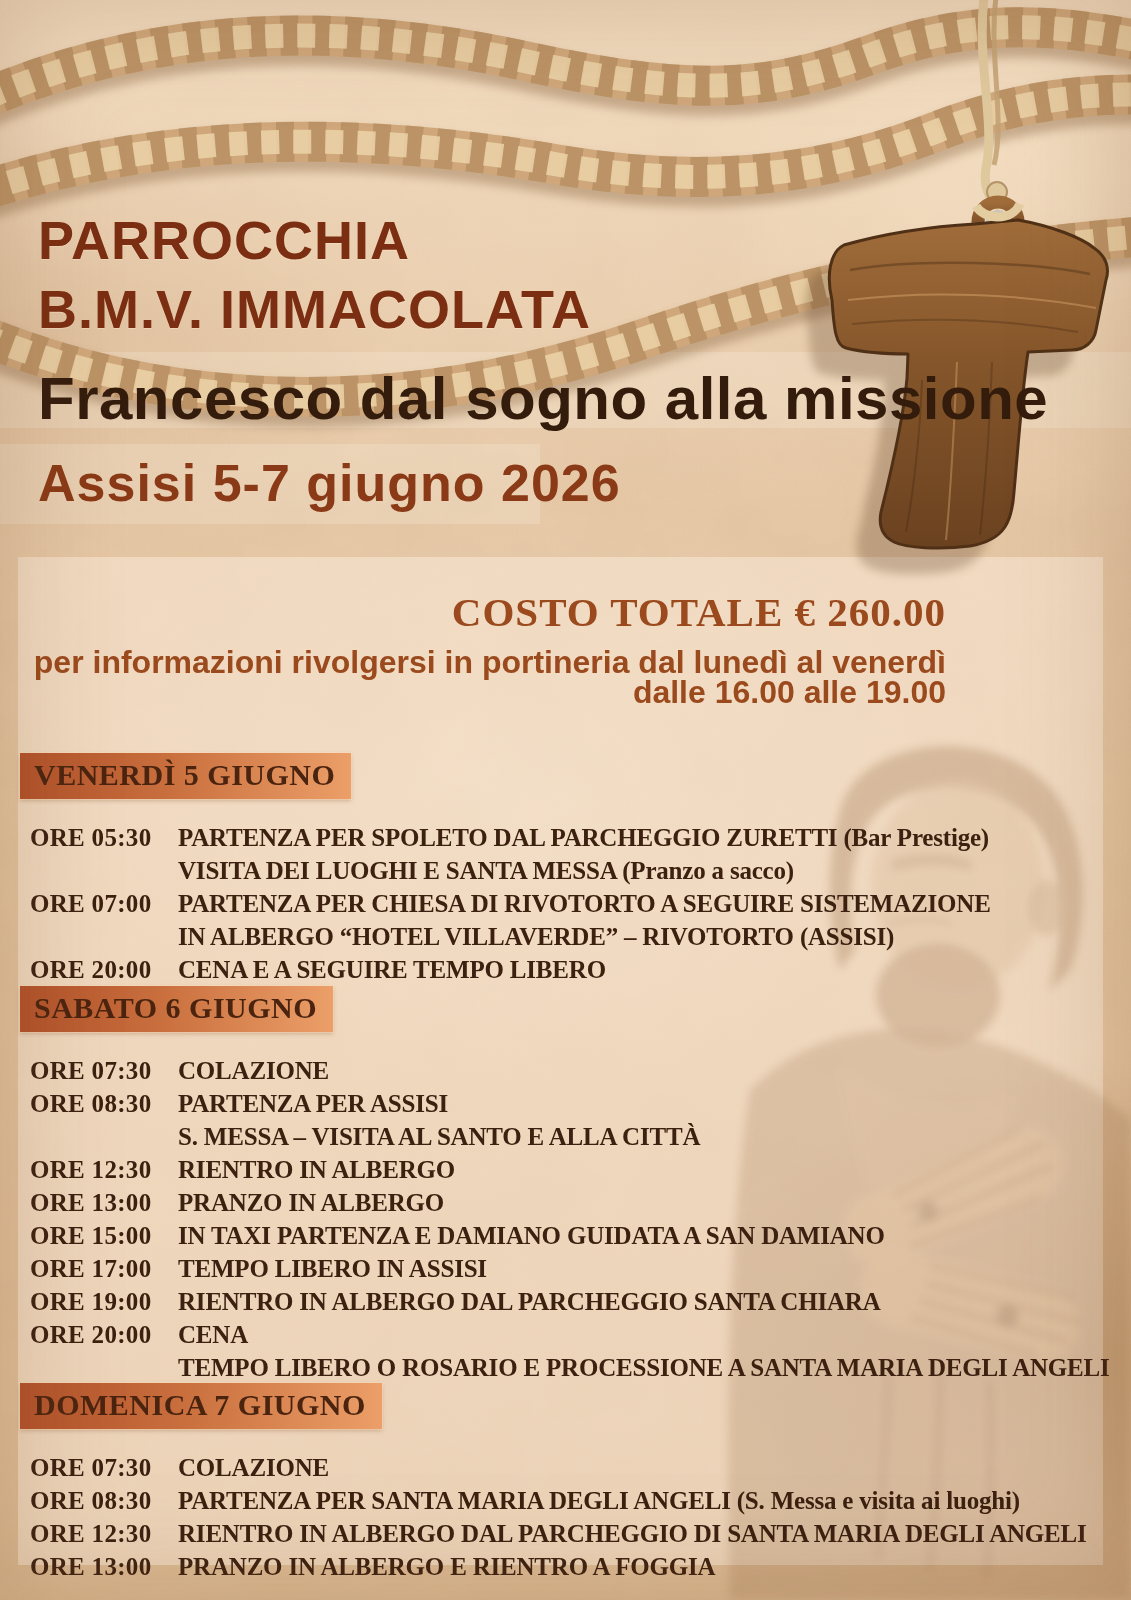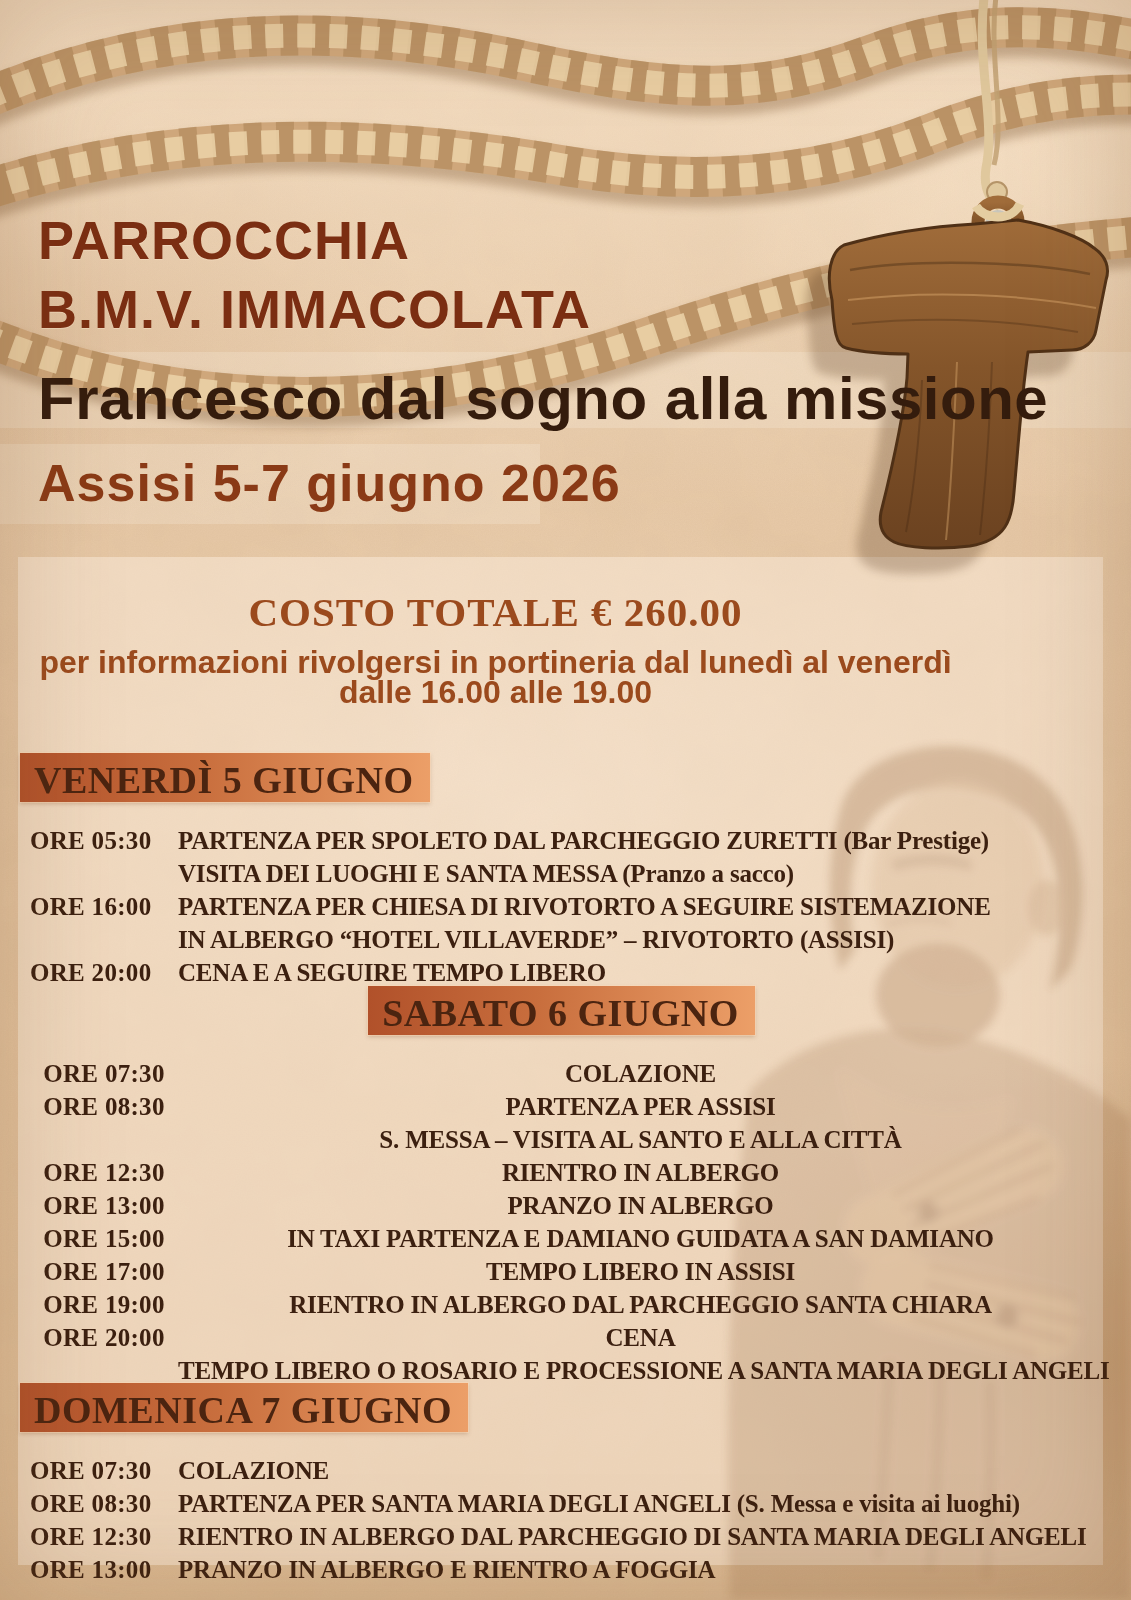--- a/index.html
+++ b/index.html
@@ -33,35 +33,35 @@
     font-family:"Liberation Sans", sans-serif; font-weight:700;
     font-size:54px; line-height:69px; letter-spacing:1px; color:#7b2e12;
     text-shadow:0 1px 0 rgba(255,235,210,.4);}
   .subtitle{position:absolute; left:38px; top:364px; z-index:5;
     font-family:"Liberation Sans", sans-serif; font-weight:700;
     font-size:60px; color:#341c0d; letter-spacing:.5px;}
   .event-date{position:absolute; left:38px; top:453px; z-index:5;
     font-family:"Liberation Sans", sans-serif; font-weight:700;
     font-size:52px; color:#8a3a16; letter-spacing:1px;}
 
-  .cost-section{position:absolute; left:32px; top:560px; width:927px; z-index:5; text-align:center;}
+  .cost-section{position:absolute; left:19px; top:560px; width:927px; z-index:5; text-align:right;}
   .cost-total{margin-top:30px; font-weight:700; font-size:41px; line-height:44px;
     color:#9b4a1d; letter-spacing:1px;}
   .cost-deposit{margin-top:3px; font-weight:700; font-size:36px; line-height:40px;
     color:#9b4a1d; letter-spacing:.5px;}
   .cost-info{margin-top:13px; font-family:"Liberation Sans", sans-serif; font-weight:700;
     font-size:32px; line-height:30px; color:#9b4a1d;}
 
   .schedule-section{position:absolute; left:18px; width:1085px; padding-left:12px;
     box-sizing:border-box; z-index:5;}
   .schedule-section.friday{top:753px;}
-  .schedule-section.saturday{top:986px;text-align:center;}
+  .schedule-section.saturday{top:986px;}
   .schedule-section.sunday{top:1383px;}
-  .day-bar{display:inline-block; margin-left:-10px; padding:5px 16px 0 14px;
-    font-weight:700; font-size:38px; letter-spacing:.5px; color:#4b2410;
+  .day-bar{display:inline-block; margin-left:-10px; padding:5px 16px 7px 14px;
+    font-weight:700; font-size:30px; letter-spacing:.5px; color:#4b2410;
     background:linear-gradient(90deg,#b1512a 0%, #c96f3e 45%, #ec9f68 100%);
     box-shadow:0 0 0 1px rgba(255,220,185,.45), 0 2px 4px rgba(110,55,20,.25);}
   .rows{margin-top:22px;}
   .srow{display:flex; line-height:33px; white-space:nowrap;}
   .stime{flex:none; width:148px; font-weight:700; font-size:25px; color:#3c2010; letter-spacing:.3px;}
   .sdesc{flex:1; font-weight:700; font-size:25px; color:#3c2010; letter-spacing:-0.2px;}
 </style>
 </head>
 <body>
 
@@ -189,21 +189,21 @@
     <div class="rows">
       <div class="srow">
         <div class="stime">ORE 05:30</div>
         <div class="sdesc">PARTENZA PER SPOLETO DAL PARCHEGGIO ZURETTI (Bar Prestige)</div>
       </div>
       <div class="srow">
         <div class="stime"></div>
         <div class="sdesc">VISITA DEI LUOGHI E SANTA MESSA (Pranzo a sacco)</div>
       </div>
       <div class="srow">
-        <div class="stime">ORE 16:00</div>
+        <div class="stime">ORE 07:00</div>
         <div class="sdesc">PARTENZA PER CHIESA DI RIVOTORTO A SEGUIRE SISTEMAZIONE</div>
       </div>
       <div class="srow">
         <div class="stime"></div>
         <div class="sdesc">IN ALBERGO “HOTEL VILLAVERDE” – RIVOTORTO (ASSISI)</div>
       </div>
       <div class="srow">
         <div class="stime">ORE 20:00</div>
         <div class="sdesc">CENA E A SEGUIRE TEMPO LIBERO</div>
       </div>

